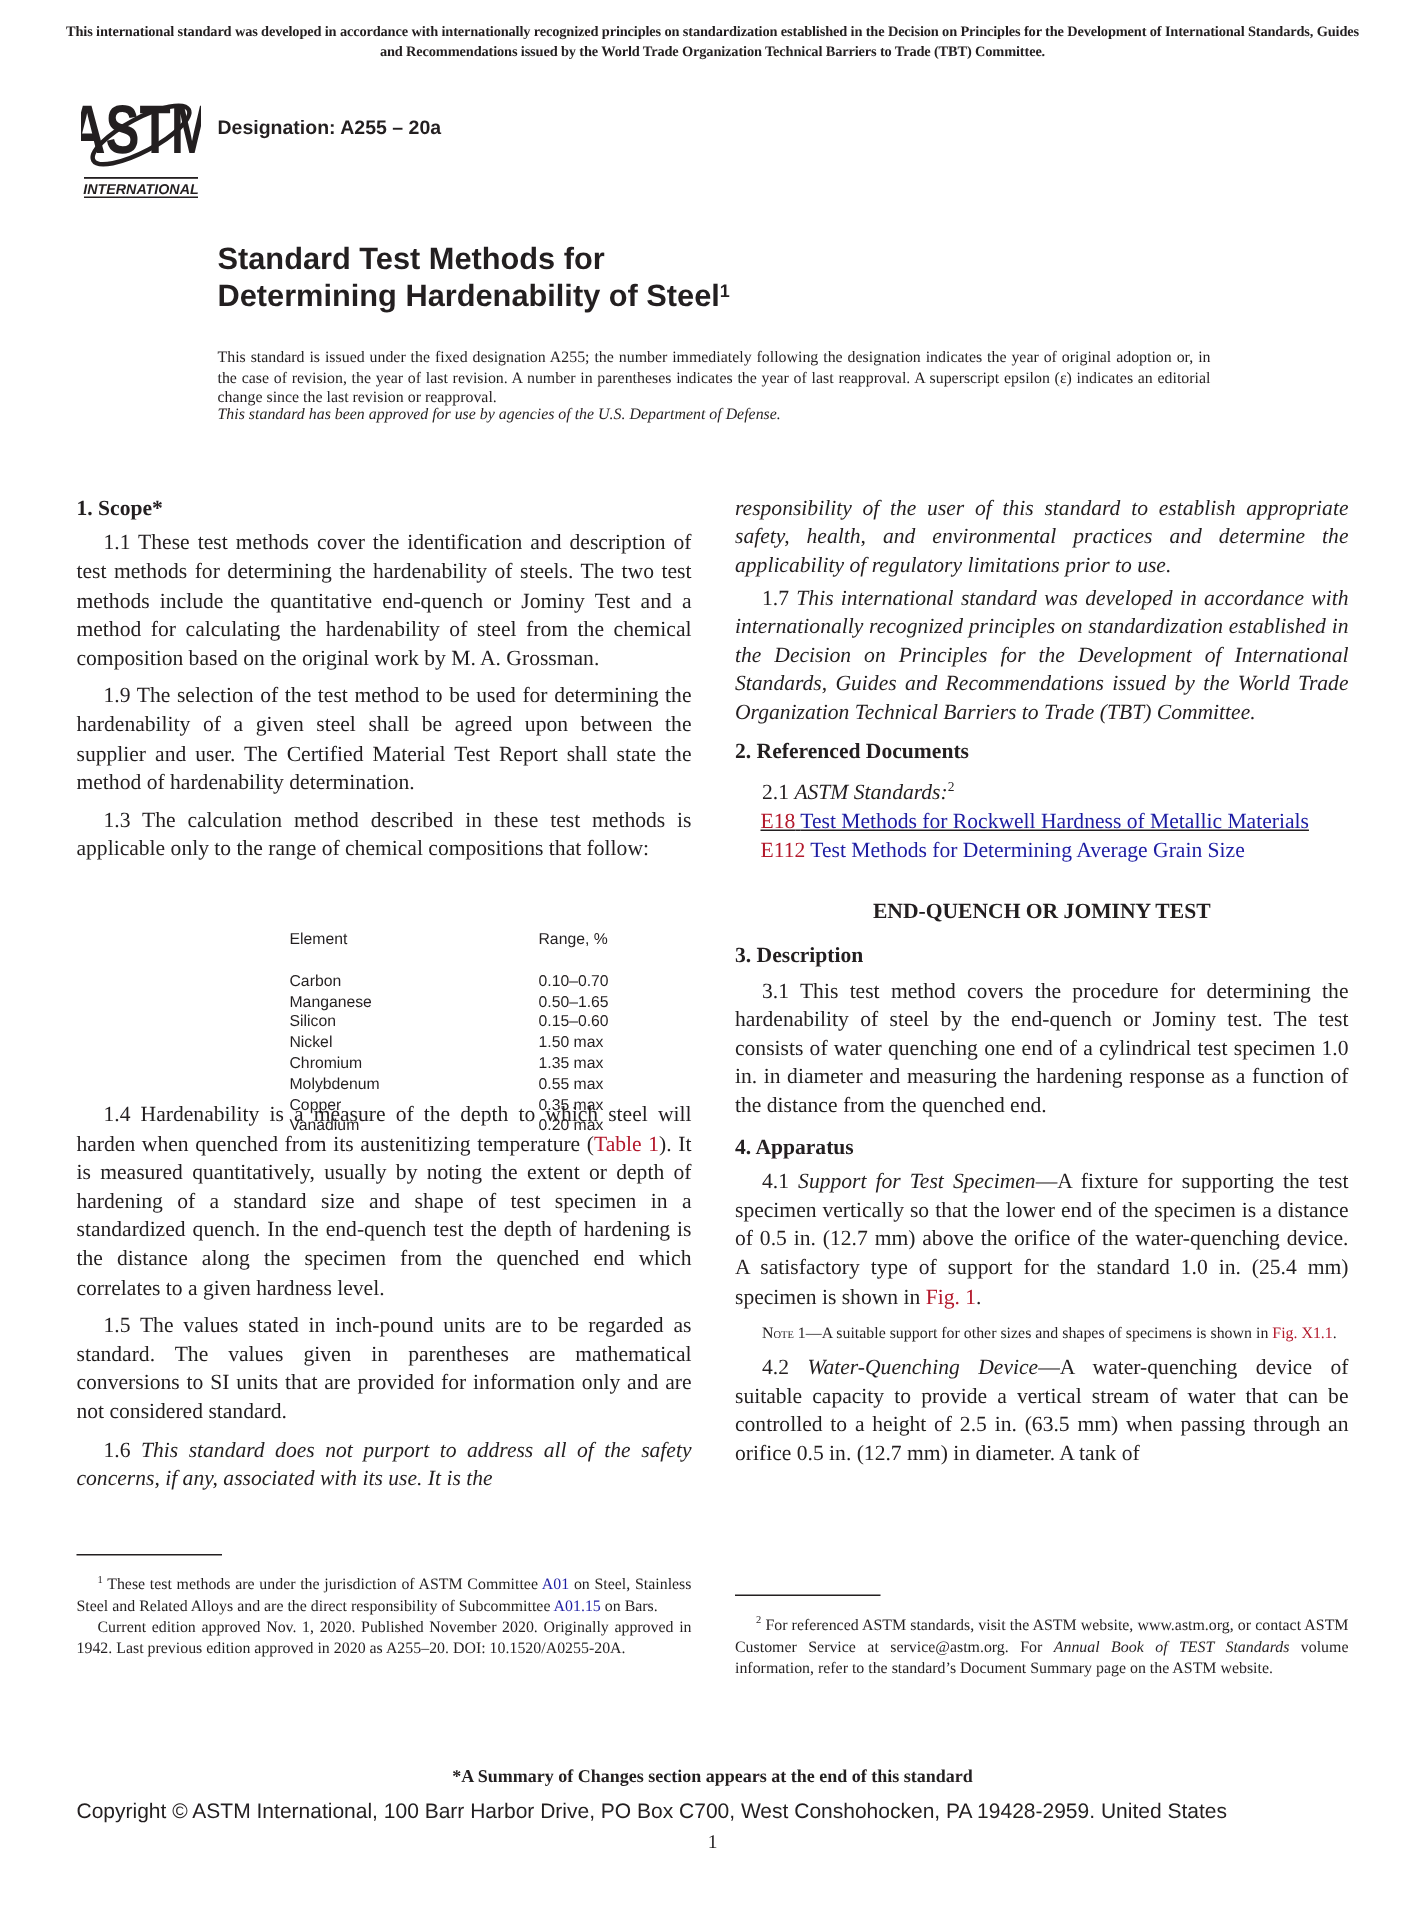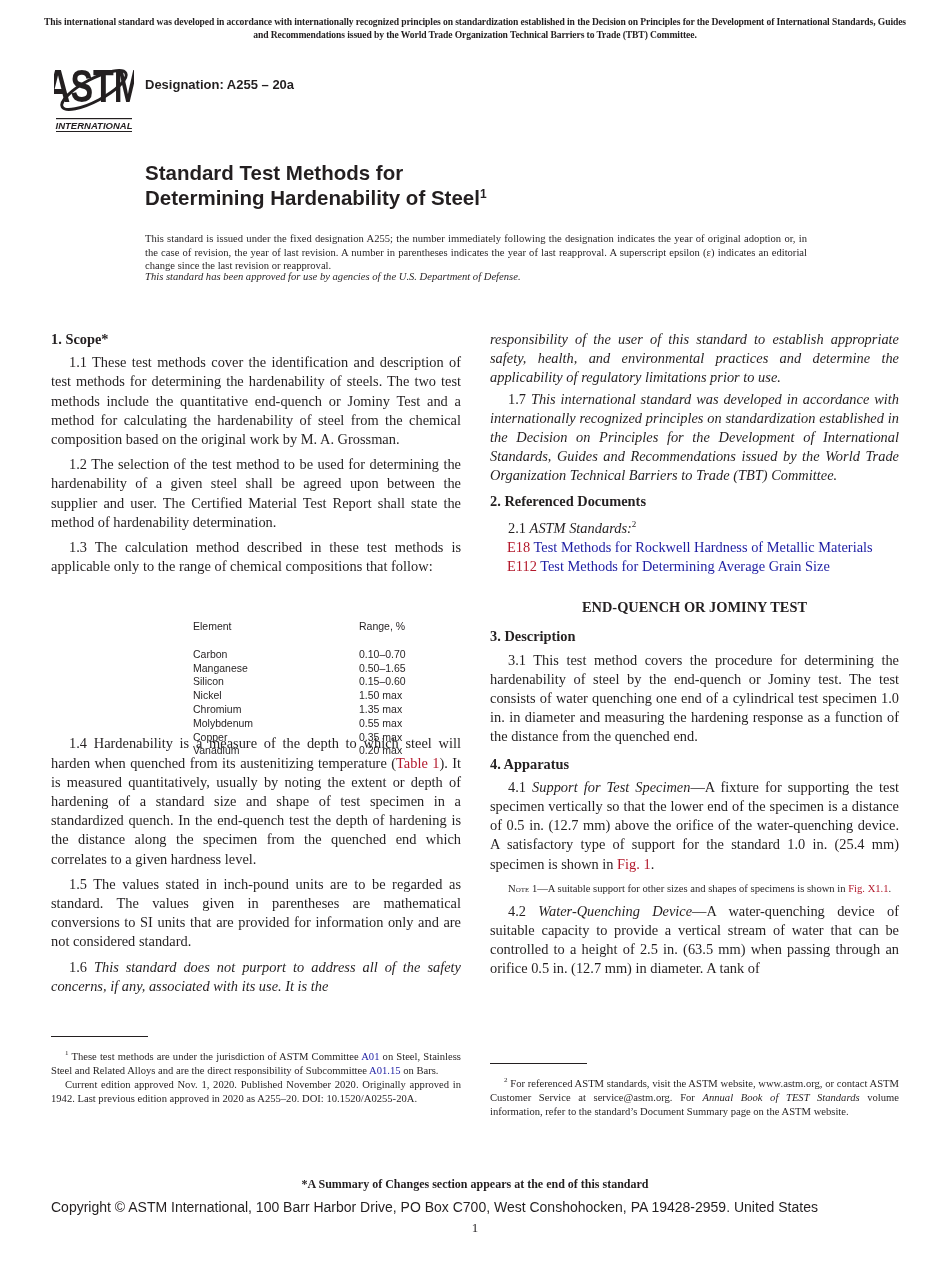--- a/index.html
+++ b/index.html
@@ -57,21 +57,21 @@
   <div>Standard Test Methods for</div>
   <div><span>Determining Hardenability of Steel</span><sup>1</sup></div>
 </div>
 
 <div class="abs issued">This standard is issued under the fixed designation A255; the number immediately following the designation indicates the year of original adoption or, in the case of revision, the year of last revision. A number in parentheses indicates the year of last reapproval. A superscript epsilon (ε) indicates an editorial change since the last revision or reapproval.</div>
 <div class="abs dod">This standard has been approved for use by agencies of the U.S. Department of Defense.</div>
 
 <div class="abs col left">
   <h2>1. Scope*</h2>
   <p>1.1 These test methods cover the identification and description of test methods for determining the hardenability of steels. The two test methods include the quantitative end-quench or Jominy Test and a method for calculating the hardenability of steel from the chemical composition based on the original work by M. A. Grossman.</p>
-  <p>1.2 The selection of the test method to be used for determining the hardenability of a given steel shall be agreed upon between the supplier and user. The Certified Material Test Report shall state the method of hardenability determination.</p>
+  <p>1.9 The selection of the test method to be used for determining the hardenability of a given steel shall be agreed upon between the supplier and user. The Certified Material Test Report shall state the method of hardenability determination.</p>
   <p>1.3 The calculation method described in these test methods is applicable only to the range of chemical compositions that follow:</p>
   <div style="height:152px"></div>
   <p><span>1.4 Hardenability is a measure of the depth to which steel will harden when quenched from its austenitizing temperature (</span><span class="red">Table 1</span><span>). It is measured quantitatively, usually by noting the extent or depth of hardening of a standard size and shape of test specimen in a standardized quench. In the end-quench test the depth of hardening is the distance along the specimen from the quenched end which correlates to a given hardness level.</span></p>
   <p>1.5 The values stated in inch-pound units are to be regarded as standard. The values given in parentheses are mathematical conversions to SI units that are provided for information only and are not considered standard.</p>
   <p><span>1.6 </span><span class="it">This standard does not purport to address all of the safety concerns, if any, associated with its use. It is the</span></p>
 </div>
 
 <table class="abs elements">
   <tbody>
       <tr class="head">
@@ -119,21 +119,21 @@
     <p><sup>1</sup> <span>These test methods are under the jurisdiction of ASTM Committee </span><span class="blue">A01</span><span> on Steel, Stainless Steel and Related Alloys and are the direct responsibility of Subcommittee </span><span class="blue">A01.15</span><span> on Bars.</span></p>
     <p>Current edition approved Nov. 1, 2020. Published November 2020. Originally approved in 1942. Last previous edition approved in 2020 as A255–20. DOI: 10.1520/A0255-20A.</p>
   </div>
 </div>
 
 <div class="abs col right">
   <p class="noind it" style="margin-bottom:2px;">responsibility of the user of this standard to establish appropriate safety, health, and environmental practices and determine the applicability of regulatory limitations prior to use.</p>
   <p><span>1.7 </span><span class="it">This international standard was developed in accordance with internationally recognized principles on standardization established in the Decision on Principles for the Development of International Standards, Guides and Recommendations issued by the World Trade Organization Technical Barriers to Trade (TBT) Committee.</span></p>
   <h2 style="">2. Referenced Documents</h2>
   <p style="margin-bottom:0;"><span>2.1 </span><span class="it">ASTM Standards:</span><sup style="font-size:9px;">2</sup></p>
-  <div class="refitem" style="text-align:left;"><span class="red">E18</span> <span class="blue">Test Methods for Rockwell Hardness of Metallic Materials</span></div>
+  <div class="refitem" style="text-align:left;text-decoration:underline;"><span class="red">E18</span> <span class="blue">Test Methods for Rockwell Hardness of Metallic Materials</span></div>
   <div class="refitem" style="text-align:left;"><span class="red">E112</span> <span class="blue">Test Methods for Determining Average Grain Size</span></div>
   <div class="center-h" style="margin-top:22px; margin-bottom:10px;">END-QUENCH OR JOMINY TEST</div>
   <h2>3. Description</h2>
   <p>3.1 This test method covers the procedure for determining the hardenability of steel by the end-quench or Jominy test. The test consists of water quenching one end of a cylindrical test specimen 1.0 in. in diameter and measuring the hardening response as a function of the distance from the quenched end.</p>
   <h2 style="margin-top:8px;">4. Apparatus</h2>
   <p><span>4.1 </span><span class="it">Support for Test Specimen</span><span>—A fixture for supporting the test specimen vertically so that the lower end of the specimen is a distance of 0.5 in. (12.7 mm) above the orifice of the water-quenching device. A satisfactory type of support for the standard 1.0 in. (25.4 mm) specimen is shown in </span><span class="red">Fig. 1</span>.</p>
   <p class="fn" style="margin-top:8px; margin-bottom:6px;"><span class="small-caps">Note 1</span><span>—A suitable support for other sizes and shapes of specimens is shown in </span><span class="red">Fig. X1.1</span>.</p>
   <p><span>4.2 </span><span class="it">Water-Quenching Device</span><span>—A water-quenching device of suitable capacity to provide a vertical stream of water that can be controlled to a height of 2.5 in. (63.5 mm) when passing through an orifice 0.5 in. (12.7 mm) in diameter. A tank of</span></p>
 </div>
 

